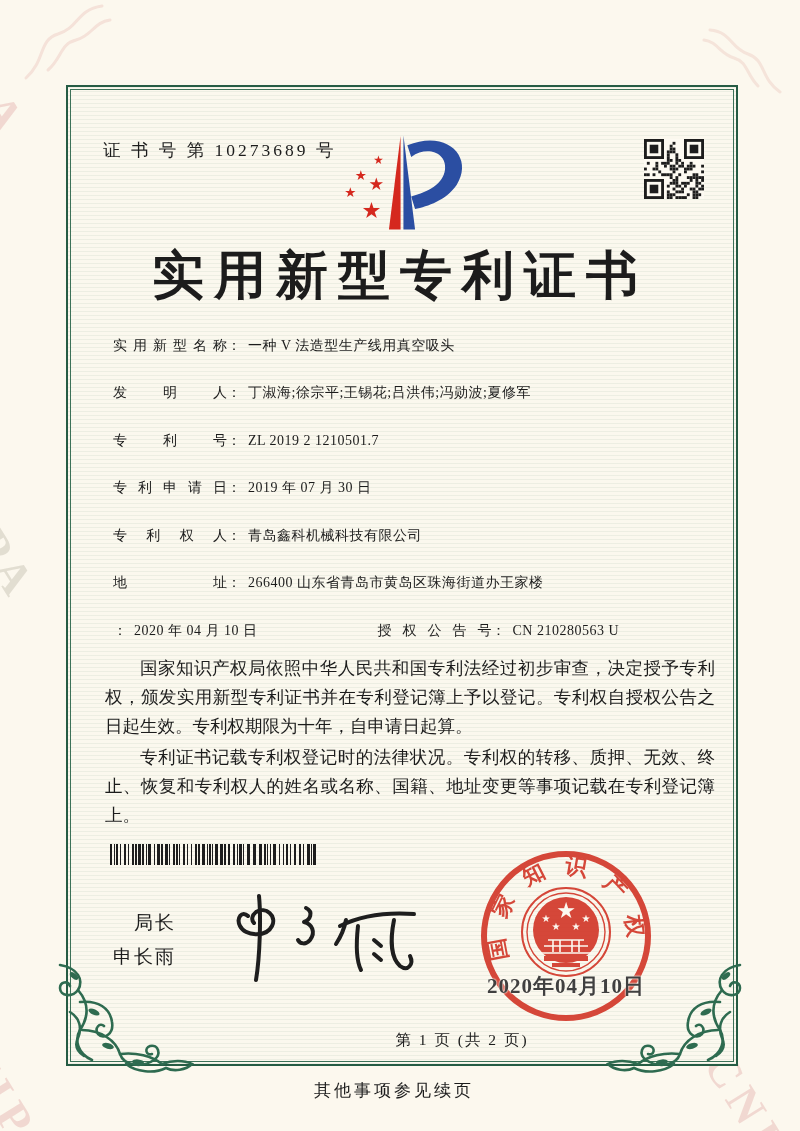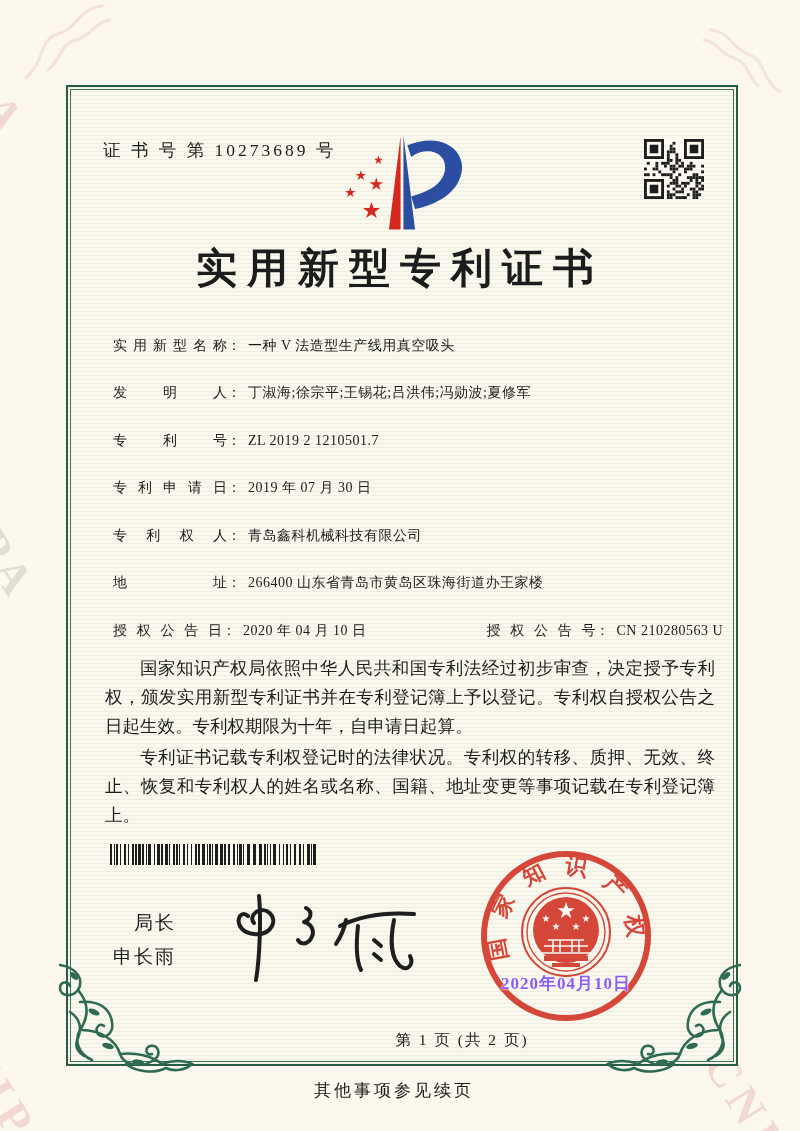--- a/index.html
+++ b/index.html
@@ -18,21 +18,21 @@
            repeating-linear-gradient(180deg, rgba(110,150,125,0.10) 0 1px, rgba(0,0,0,0) 1px 4px),
            #fbf8ee;}
   .frame-inner{position:absolute;inset:2px;border:1px solid #3c7158;pointer-events:none;}
   .corner-flourish{position:absolute;z-index:5;pointer-events:none;}
   .pink-swirl{position:absolute;z-index:1;pointer-events:none;opacity:.5;}
   
   .cert-no{position:absolute;left:103px;top:138px;font-size:17.5px;letter-spacing:3px;z-index:6;}
   .logo{position:absolute;left:330px;top:128px;z-index:6;}
   .qr{position:absolute;left:644px;top:139px;z-index:6;}
   .doc-title{position:absolute;left:66px;top:241px;width:668px;text-align:center;
-             font-size:41px;font-weight:bold;letter-spacing:10px;z-index:6;}
+             font-size:52px;font-weight:bold;letter-spacing:10px;z-index:6;}
   
   .fields{position:absolute;left:113px;top:322px;width:610px;z-index:6;}
   .field-row{height:47.5px;display:flex;align-items:center;font-size:14px;}
   .flabel{display:inline-block;width:114px;text-align:justify;text-align-last:justify;}
   .fcolon{display:inline-block;margin-right:7px;}
   .fvalue{letter-spacing:0.5px;white-space:nowrap;}
   .flabel2{display:inline-block;width:114px;margin-left:120px;text-align:justify;text-align-last:justify;}
   
   .body-text{position:absolute;left:103px;top:652px;width:614px;z-index:6;
              font-size:17.5px;line-height:29px;text-align:justify;}
@@ -40,21 +40,21 @@
   
   .barcode{position:absolute;left:110px;top:844px;z-index:6;}
   
   .officials{position:absolute;left:113px;top:906px;z-index:6;
              font-family:"Liberation Sans","DejaVu Sans",sans-serif;
              font-size:19px;line-height:34px;letter-spacing:2px;text-align:right;}
   .signature{position:absolute;left:228px;top:886px;z-index:6;}
   
   .seal{position:absolute;left:478px;top:848px;z-index:7;}
   .seal-date{position:absolute;left:478px;top:972px;width:176px;text-align:center;z-index:8;
-             font-size:17px;font-weight:bold;color:#8b5cf6;letter-spacing:1px;
+             font-size:21px;font-weight:bold;color:#404040;letter-spacing:1px;
              text-shadow:0 0 2px #fdfaf2,0 0 2px #fdfaf2;}
   
   .page-info{position:absolute;left:66px;top:1030px;width:792px;text-align:center;
              font-size:15.5px;letter-spacing:2px;z-index:6;}
   .footer-note{position:absolute;left:0;top:1079px;width:788px;text-align:center;
                font-size:17px;letter-spacing:3px;z-index:6;}
 </style>
 </head>
 <body>
 
@@ -277,21 +277,20 @@
       <span class="flabel">专利权人</span>
         <span class="fcolon">：</span>
       <span class="fvalue">青岛鑫科机械科技有限公司</span>
     </div>
     <div class="field-row">
       <span class="flabel">地址</span>
         <span class="fcolon">：</span>
       <span class="fvalue">266400 山东省青岛市黄岛区珠海街道办王家楼</span>
     </div>
     <div class="field-row">
-      <span class="flabel">授权公告日</span>
         <span class="fcolon">：</span>
       <span class="fvalue">2020 年 04 月 10 日</span>
       <span class="flabel2">授权公告号</span>
         <span class="fcolon">：</span>
       <span class="fvalue">CN 210280563 U</span>
     </div>
   </div>
 
   <div class="body-text">
     <p>国家知识产权局依照中华人民共和国专利法经过初步审查，决定授予专利权，颁发实用新型专利证书并在专利登记簿上予以登记。专利权自授权公告之日起生效。专利权期限为十年，自申请日起算。</p>

